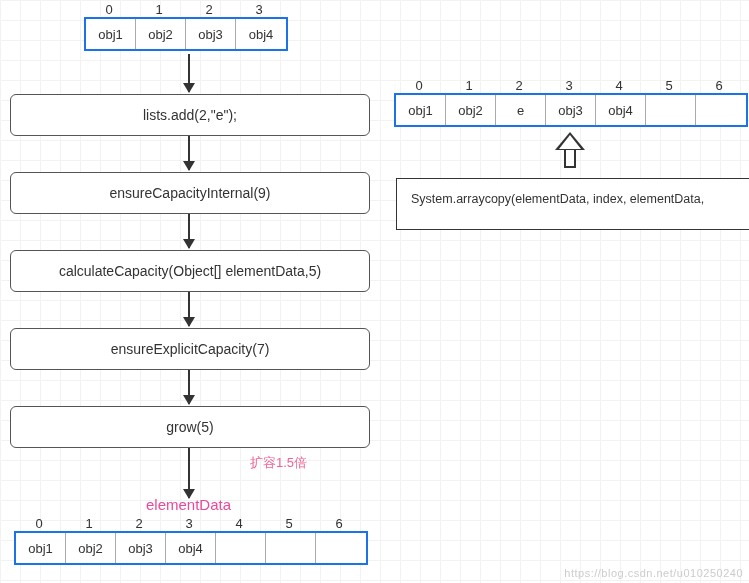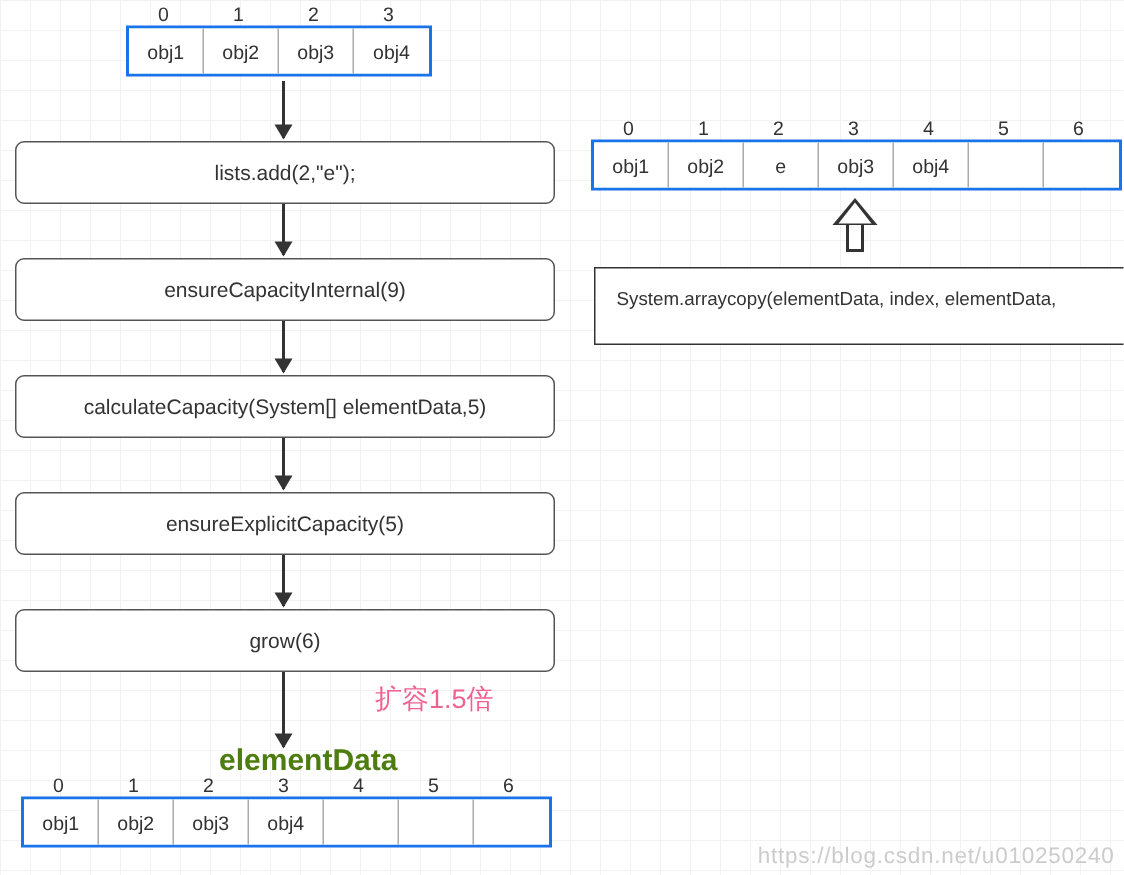--- a/index.html
+++ b/index.html
@@ -78,26 +78,26 @@
   }
   .code-box {
     position: absolute;
     border: 1px solid #333;
     background: #fff;
     font-size: 12.5px;
     color: #333;
     padding: 10px 14px;
     line-height: 1.6;
   }
-  .label-blue { position: absolute; color: #4d7c0f; font-size: 20px; font-weight: 700; }
-  .label-pink { position: absolute; color: #f06292; font-size: 18px; }
+  .label-blue { position: absolute; color: #ec4899; font-size: 15px; font-weight: 400; }
+  .label-pink { position: absolute; color: #f06292; font-size: 13px; }
   .watermark {
     position: absolute;
     right: 6px; bottom: 4px;
-    font-size: 15px;
+    font-size: 11px;
     color: #ccc;
     letter-spacing: 0.5px;
   }
 </style>
 </head>
 <body>
 
 <div class="array-table" style="left:84px; top:2px">
   <div class="array-header">
     <div style="width:50px">0</div>
@@ -113,27 +113,27 @@
   </div>
 </div>
 
 <div class="step-box" style="top:94px">
     <span>lists.add(2,"e");</span>
   </div>
 <div class="step-box" style="top:172px">
     <span>ensureCapacityInternal(9)</span>
   </div>
 <div class="step-box" style="top:250px">
-    <span>calculateCapacity(System[] elementData,5)</span>
+    <span>calculateCapacity(Object[] elementData,5)</span>
   </div>
 <div class="step-box" style="top:328px">
-    <span>ensureExplicitCapacity(5)</span>
+    <span>ensureExplicitCapacity(7)</span>
   </div>
 <div class="step-box" style="top:406px">
-    <span>grow(6)</span>
+    <span>grow(5)</span>
   </div>
 
 <div class="arrow-down" style="top:54px;height:38px"></div>
 <div class="arrow-down" style="top:136px;height:34px"></div>
 <div class="arrow-down" style="top:214px;height:34px"></div>
 <div class="arrow-down" style="top:292px;height:34px"></div>
 <div class="arrow-down" style="top:370px;height:34px"></div>
 <div class="arrow-down" style="top:448px;height:50px"></div>
 
 <div class="label-pink" style="left:250px; top:454px">扩容1.5倍</div>

